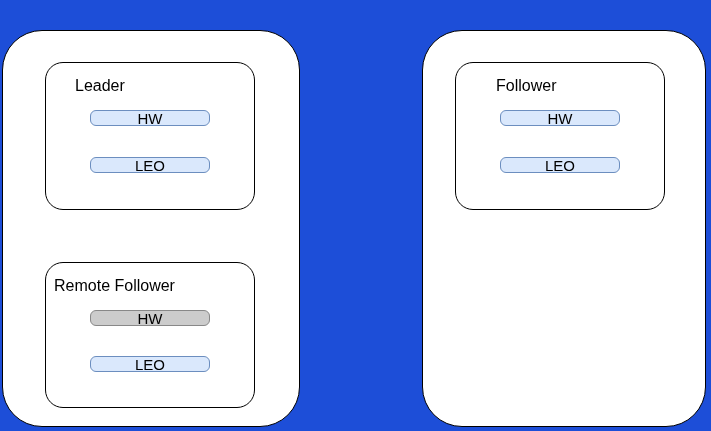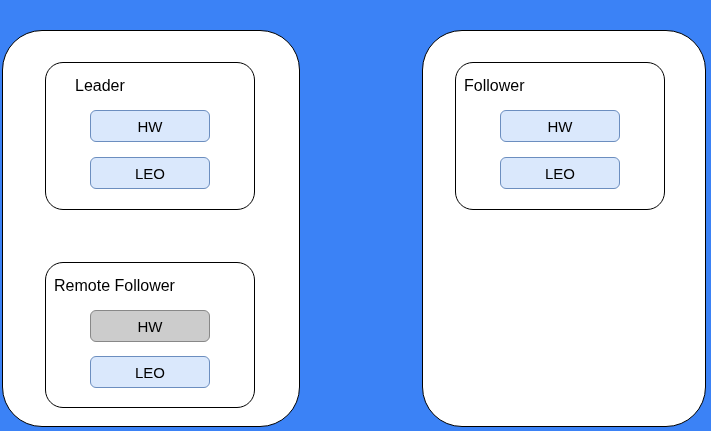--- a/index.html
+++ b/index.html
@@ -5,21 +5,21 @@
   html, body {
     margin: 0;
     padding: 0;
     background: #000000;
     font-family: "Liberation Sans", sans-serif;
   }
   .canvas {
     position: relative;
     width: 711px;
     height: 431px;
-    background: #3b82f6;
+    background: #1d4ed8;
     overflow: hidden;
   }
   .container {
     position: absolute;
     background: #ffffff;
     border: 1px solid #000000;
     border-radius: 40px;
     box-sizing: border-box;
   }
   .container.left  { left: 2px;   top: 30px; width: 298px; height: 397px; }
@@ -35,26 +35,26 @@
   .group-box.follower { left: 455px; top: 62px;  width: 210px; height: 148px; }
   .group-box.remote   { left: 45px;  top: 262px; width: 210px; height: 146px; }
   .group-label {
     position: absolute;
     font-size: 16px;
     line-height: 19px;
     color: #000000;
     white-space: nowrap;
   }
   .group-label.leader-label   { left: 75px;  top: 76px;  }
-  .group-label.follower-label { left: 464px; top: 76px;  }
+  .group-label.follower-label { left: 496px; top: 76px;  }
   .group-label.remote-label   { left: 54px;  top: 276px; }
   .chip {
     position: absolute;
     width: 120px;
-    height: 32px;
+    height: 16px;
     border-radius: 6px;
     box-sizing: border-box;
     display: flex;
     align-items: center;
     justify-content: center;
     font-size: 15px;
     color: #000000;
   }
   .chip.blue { background: #dae8fc; border: 1px solid #6c8ebf; }
   .chip.gray { background: #cccccc; border: 1px solid #888888; }

